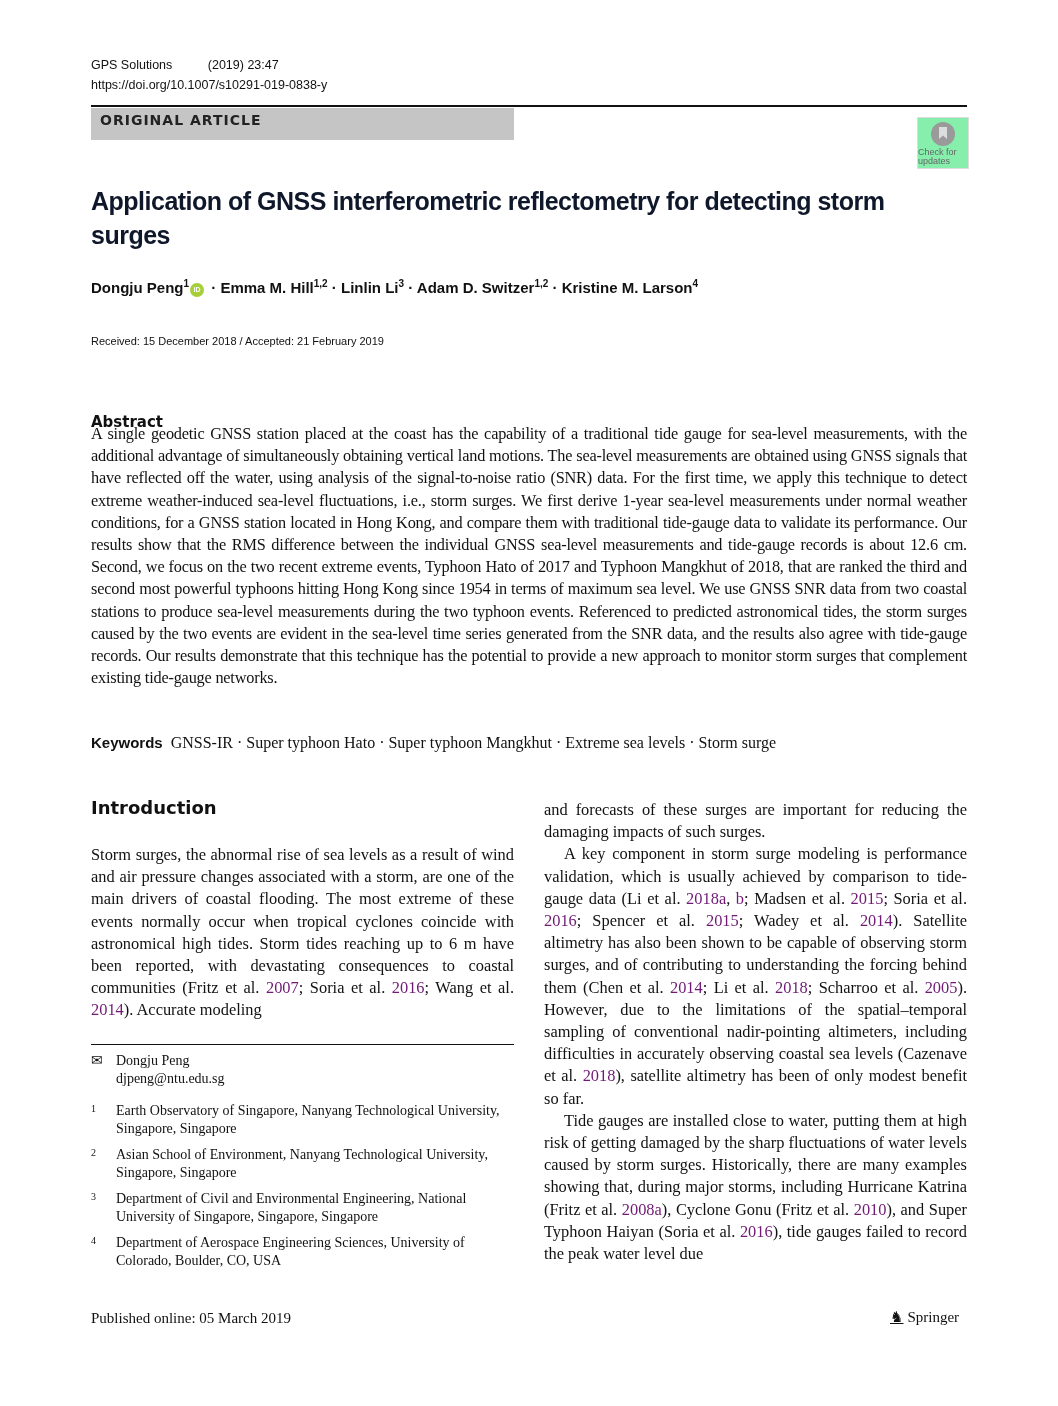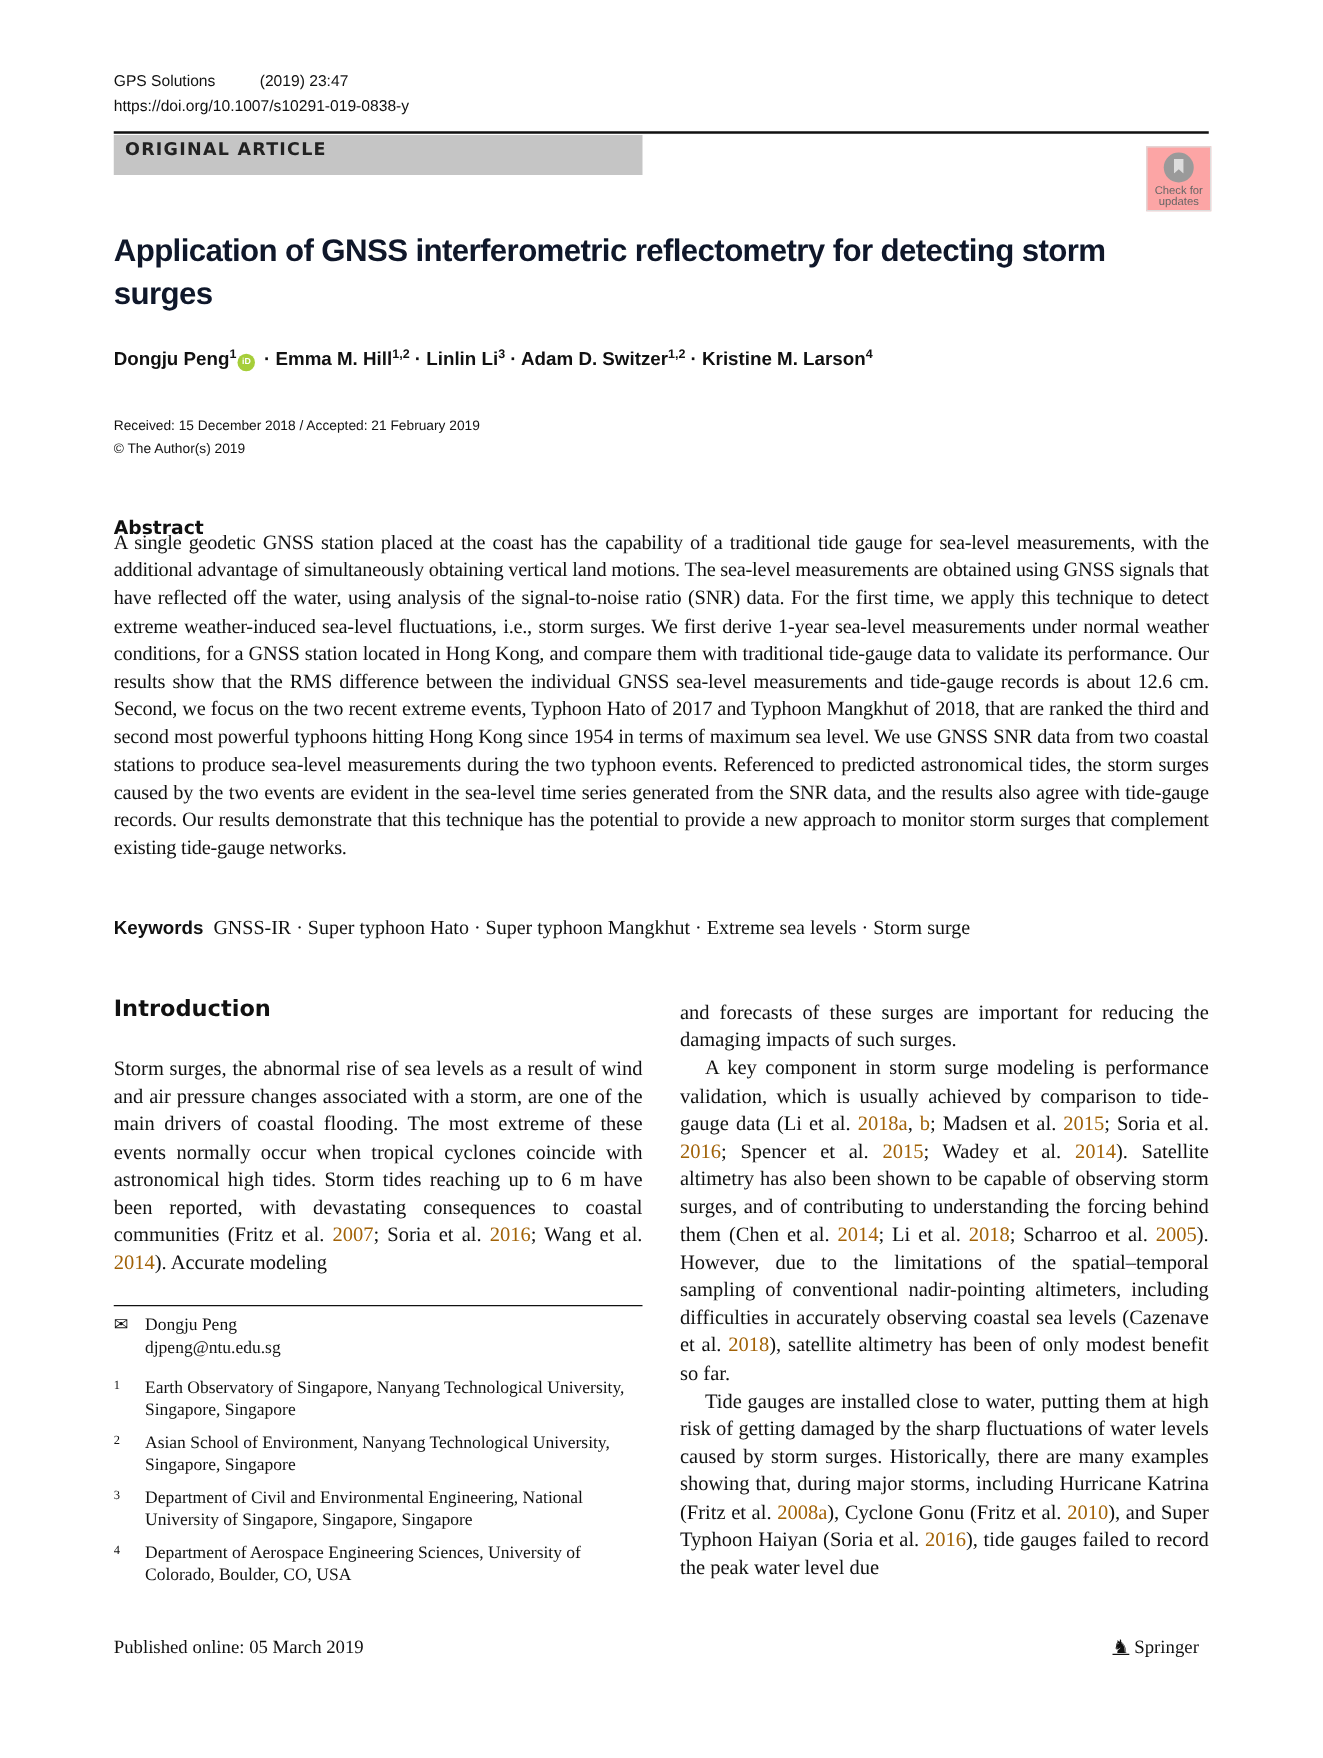--- a/index.html
+++ b/index.html
@@ -2,40 +2,40 @@
 <html><head>
 <meta charset="utf-8">
 <style>
   html, body { margin:0; padding:0; background:#fff; }
   body { width:1058px; height:1406px; position:relative; overflow:hidden; color:#111; }
   .abs { position:absolute; }
   .header-line { font-size:12.5px; line-height:19px; font-family:"Liberation Sans", sans-serif; }
   .rule { position:absolute; left:91px; width:876px; top:105px; height:2px; background:#111; }
   .banner { position:absolute; left:91px; top:108px; width:423px; height:32px; background:#c5c5c5; }
   .banner span { position:absolute; left:9px; top:4px; font-family:"DejaVu Sans", sans-serif; font-weight:bold; font-size:14px; letter-spacing:1px; color:#222; }
-  .check { position:absolute; left:917px; top:117px; width:50px; height:50px; border:1px solid #ddd; background:#fca5a5; text-align:center; }
+  .check { position:absolute; left:917px; top:117px; width:50px; height:50px; border:1px solid #ddd; background:#86efac; }
   .check .bm { width:24px; height:24px; border-radius:50%; background:#9a9a9a; margin:4px auto 0; position:relative; }
   .check .bm::after { content:""; position:absolute; left:8px; top:5px; width:8px; height:12px; background:#ddd; clip-path:polygon(0 0,100% 0,100% 100%,50% 70%,0 100%); }
   .check .txt { font-family:"Liberation Sans", sans-serif; font-size:9px; line-height:9px; color:#666; margin-top:2px; }
   .title { position:absolute; left:91px; top:184px; width:840px; font-family:"Liberation Sans", sans-serif; font-weight:bold; font-size:25px; line-height:34px; letter-spacing:-0.5px; color:#0f172a; }
   .authors { position:absolute; left:91px; top:278px; font-family:"Liberation Sans", sans-serif; font-weight:bold; font-size:15px; color:#111; }
   .authors sup { font-size:10px; }
   .orcid { display:inline-block; width:14px; height:14px; border-radius:50%; background:#a6ce39; color:#fff; font-size:7px; line-height:14px; text-align:center; vertical-align:1px; margin:0 3px 0 1px; font-weight:bold; }
   .dates { position:absolute; left:91px; top:332px; font-family:"Liberation Sans", sans-serif; font-size:11px; line-height:18px; }
   .h-abstract { position:absolute; left:91px; top:400px; font-family:"DejaVu Sans", sans-serif; font-weight:bold; font-size:15px;margin-top:13px; }
   .abstract { position:absolute; left:91px; top:423px; width:876px; font-family:"Liberation Serif", serif; font-size:16.3px; line-height:22.2px; text-align:justify; letter-spacing:-0.2px; }
   .keywords { position:absolute; left:91px; top:734px; font-family:"Liberation Serif", serif; font-size:16px; }
   .keywords .kl { font-family:"Liberation Sans", sans-serif; font-weight:bold; font-size:15px; margin-right:8px; }
   .h-intro { position:absolute; left:91px; top:797px; font-family:"DejaVu Sans", sans-serif; font-weight:bold; font-size:18px; }
   .col { position:absolute; font-family:"Liberation Serif", serif; font-size:16.4px; line-height:22.2px; text-align:justify; width:423px; }
   .col p { margin:0; }
   .col p.ind { text-indent:20px; }
   .col-left { left:91px; top:844px; }
   .col-right { left:544px; top:799px; }
-  a, .ref { color:#a16207; text-decoration:none; }
+  a, .ref { color:#701a75; text-decoration:none; }
   .fn-rule { position:absolute; left:91px; top:1044px; width:423px; height:1px; background:#111; }
   .footnotes { position:absolute; left:91px; top:1052px; width:423px; font-family:"Liberation Serif", serif; font-size:14px; line-height:18px; }
   .fn { display:flex; margin-bottom:8px; }
   .fn .mark { width:25px; flex:none; font-size:10px; line-height:14px; }
   .fn .mail { font-size:14px; line-height:17px; }
   .footer-left { position:absolute; left:91px; top:1310px; font-family:Liberation Serif, serif; font-size:15px; }
   .footer-right { position:absolute; left:890px; top:1308px; font-family:"Liberation Serif", serif; font-size:15px; }
   .footer-right .horse { display:inline-block; font-size:15px; margin-right:4px; text-decoration:underline; }
 </style>
 </head>
@@ -67,21 +67,20 @@
 <div class="authors">
   <span><span>Dongju Peng</span><sup>1</sup></span><span class="orcid">iD</span><span> · </span>
   <span><span>Emma M. Hill</span><sup>1,2</sup></span><span> · </span>
   <span><span>Linlin Li</span><sup>3</sup></span><span> · </span>
   <span><span>Adam D. Switzer</span><sup>1,2</sup></span><span> · </span>
   <span><span>Kristine M. Larson</span><sup>4</sup></span>
 </div>
 
 <div class="dates">
   <div>Received: 15 December 2018 / Accepted: 21 February 2019</div>
-  <div>© The Author(s) 2019</div>
 </div>
 
 <div class="h-abstract">Abstract</div>
 <div class="abstract">A single geodetic GNSS station placed at the coast has the capability of a traditional tide gauge for sea-level measurements, with the additional advantage of simultaneously obtaining vertical land motions. The sea-level measurements are obtained using GNSS signals that have reflected off the water, using analysis of the signal-to-noise ratio (SNR) data. For the first time, we apply this technique to detect extreme weather-induced sea-level fluctuations, i.e., storm surges. We first derive 1-year sea-level measurements under normal weather conditions, for a GNSS station located in Hong Kong, and compare them with traditional tide-gauge data to validate its performance. Our results show that the RMS difference between the individual GNSS sea-level measurements and tide-gauge records is about 12.6 cm. Second, we focus on the two recent extreme events, Typhoon Hato of 2017 and Typhoon Mangkhut of 2018, that are ranked the third and second most powerful typhoons hitting Hong Kong since 1954 in terms of maximum sea level. We use GNSS SNR data from two coastal stations to produce sea-level measurements during the two typhoon events. Referenced to predicted astronomical tides, the storm surges caused by the two events are evident in the sea-level time series generated from the SNR data, and the results also agree with tide-gauge records. Our results demonstrate that this technique has the potential to provide a new approach to monitor storm surges that complement existing tide-gauge networks.</div>
 
 <div class="keywords">
   <span class="kl">Keywords</span><span>GNSS-IR · Super typhoon Hato · Super typhoon Mangkhut · Extreme sea levels · Storm surge</span>
 </div>
 
 <div class="h-intro">Introduction</div>

